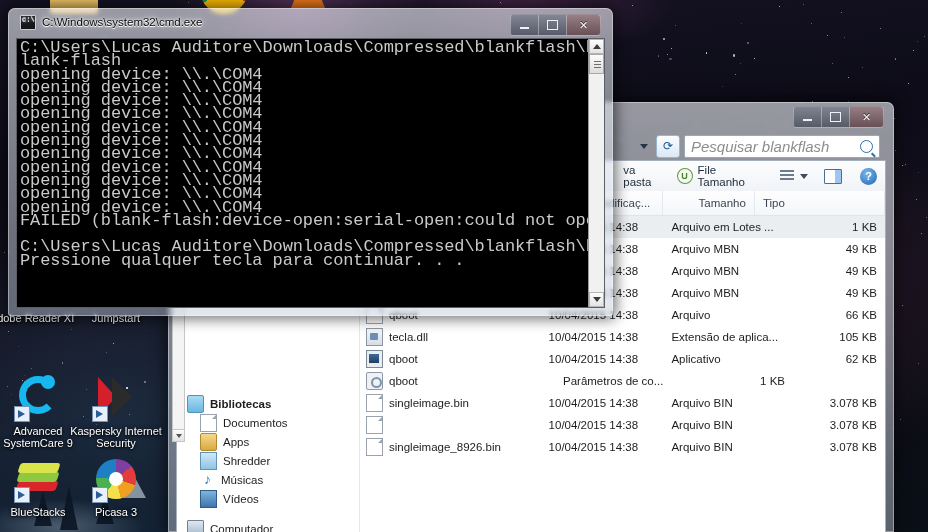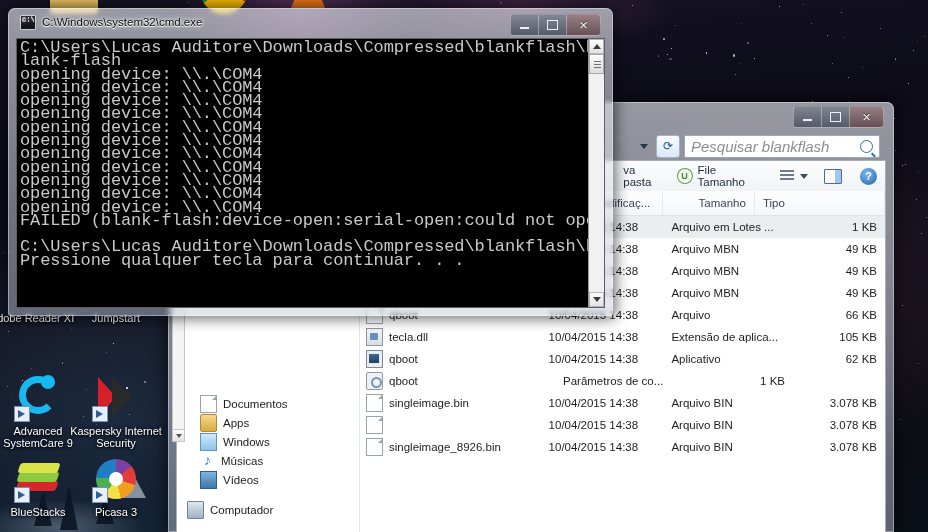--- a/index.html
+++ b/index.html
@@ -670,31 +670,35 @@
       <div class="pane-ico" style="margin-left:6px;"></div>
       <div class="help-circ" style="margin-left:8px;">
         <span>?</span>
       </div>
     </div>
 
     <div id="exp-main">
 
       <div id="navpane">
         <div style="height:195px;"></div>
+        <div class="nav-item head">
+          <span class="fico" style="background:linear-gradient(#a9dcf5,#6cb6e0);border:1px solid #4f93bd;border-radius:2px;"></span>
+          <span>Bibliotecas</span>
+        </div>
         <div class="nav-item sub">
           <span class="fico doc"></span>
           <span>Documentos</span>
         </div>
         <div class="nav-item sub">
           <span class="fico" style="background:linear-gradient(#f6d98f,#d9a93f);border:1px solid #b08a2e;border-radius:2px;"></span>
           <span>Apps</span>
         </div>
         <div class="nav-item sub">
           <span class="fico" style="background:linear-gradient(#cfe9f8,#8fc3e4);border:1px solid #5f93b8;"></span>
-          <span>Windows</span>
+          <span>Shredder</span>
         </div>
         <div class="nav-item sub">
           <span class="fico" style="border:none;background:none;color:#2b7ec4;font-size:14px;line-height:15px;text-align:center;">♪</span>
           <span>Músicas</span>
         </div>
         <div class="nav-item sub">
           <span class="fico" style="background:linear-gradient(#7fb4dd,#3f76aa);border:1px solid #2f5d8a;"></span>
           <span>Vídeos</span>
         </div>
         <div class="nav-gap"></div>

